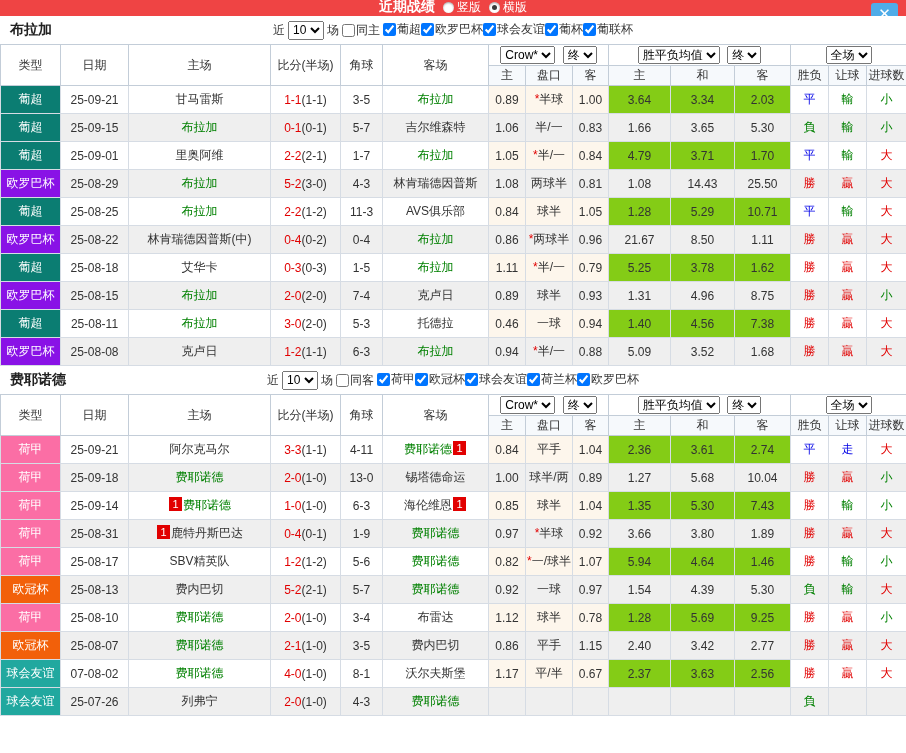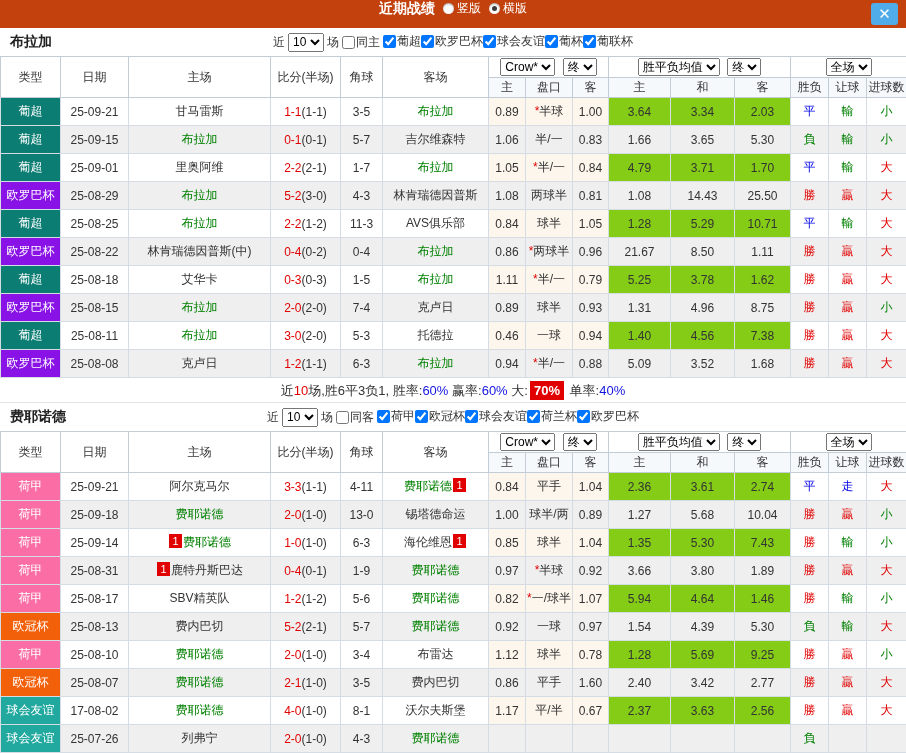--- a/index.html
+++ b/index.html
@@ -1,19 +1,19 @@
 <!DOCTYPE html>
 <html><head>
 <meta charset="utf-8">
 <style>
   *{box-sizing:border-box;margin:0;padding:0}
   html,body{width:906px;height:753px;overflow:hidden;background:#fff;
     font-family:"Liberation Sans","DejaVu Sans",sans-serif;font-size:12px;color:#333}
   
-  .titlebar{height:28px;background:#c2410c;position:relative;display:flex;align-items:flex-start;justify-content:center;color:#fff}
+  .titlebar{height:16px;background:#ef4444;position:relative;display:flex;align-items:flex-end;justify-content:center;color:#fff}
   .titlebar .title{font-weight:bold;font-size:14px}
   .radio-item{display:inline-flex;align-items:center;margin-left:8px;cursor:pointer}
   .radio{width:11px;height:11px;border-radius:50%;background:#fff;display:inline-block;position:relative;box-shadow:inset 0 1px 2px rgba(0,0,0,.35);margin-right:3px}
   .radio.selected::after{content:"";position:absolute;left:3px;top:3px;width:5px;height:5px;border-radius:50%;background:#3a3a3a}
   .radio-label{font-size:12px}
   .close-btn{position:absolute;right:8px;top:3px;width:27px;height:22px;background:#4FACE8;border-radius:3px;color:#fff;
     font-weight:bold;text-align:center;line-height:22px;font-size:15px;cursor:pointer}
   
   .section-bar{height:28px;position:relative;display:flex;align-items:center;background:#fff}
   .team-name{font-weight:bold;font-size:14px;color:#222;padding-left:10px}
@@ -306,21 +306,20 @@
           <td class="c-cream">0.88</td>
           <td class="c-blue">5.09</td>
           <td class="c-blue">3.52</td>
           <td class="c-blue">1.68</td>
           <td style="color: rgb(225, 0, 0);">勝</td>
           <td style="color: rgb(225, 0, 0);">贏</td>
           <td style="color: rgb(225, 0, 0);">大</td>
         </tr>
       </tbody>
   </table>
-  <div class="summary"><span>近</span><span class="s-red">10</span><span>场,胜6平3负1, 胜率:</span><span class="s-blue">60%</span><span> 赢率:</span><span class="s-blue">60%</span><span> 大:</span><span class="s-badge">70%</span><span> 单率:</span><span class="s-blue">40%</span></div>
 </div>
 
 <div class="section">
   <div class="section-bar">
     <span class="team-name">费耶诺德</span>
     <div class="filter">
       <span>近</span>
       <select><option>10</option></select>
       <span>场</span>
       <label class="cb">
@@ -517,31 +516,31 @@
         </tr>
         <tr class="alt">
           <td class="league" style="background: rgb(242, 96, 10);">欧冠杯</td>
           <td>25-08-07</td>
           <td><span class="t-green">费耶诺德</span></td>
           <td><span class="score-main">2-1</span><span class="score-half">(1-0)</span></td>
           <td>3-5</td>
           <td><span>费内巴切</span></td>
           <td class="c-cream">0.86</td>
           <td class="c-cream">平手</td>
-          <td class="c-cream">1.60</td>
+          <td class="c-cream">1.15</td>
           <td class="c-blue">2.40</td>
           <td class="c-blue">3.42</td>
           <td class="c-blue">2.77</td>
           <td style="color: rgb(225, 0, 0);">勝</td>
           <td style="color: rgb(225, 0, 0);">贏</td>
           <td style="color: rgb(225, 0, 0);">大</td>
         </tr>
         <tr>
           <td class="league" style="background: rgb(33, 168, 159);">球会友谊</td>
-          <td>17-08-02</td>
+          <td>07-08-02</td>
           <td><span class="t-green">费耶诺德</span></td>
           <td><span class="score-main">4-0</span><span class="score-half">(1-0)</span></td>
           <td>8-1</td>
           <td><span>沃尔夫斯堡</span></td>
           <td class="c-cream">1.17</td>
           <td class="c-cream">平/半</td>
           <td class="c-cream">0.67</td>
           <td class="c-blue">2.37</td>
           <td class="c-blue">3.63</td>
           <td class="c-blue">2.56</td>

